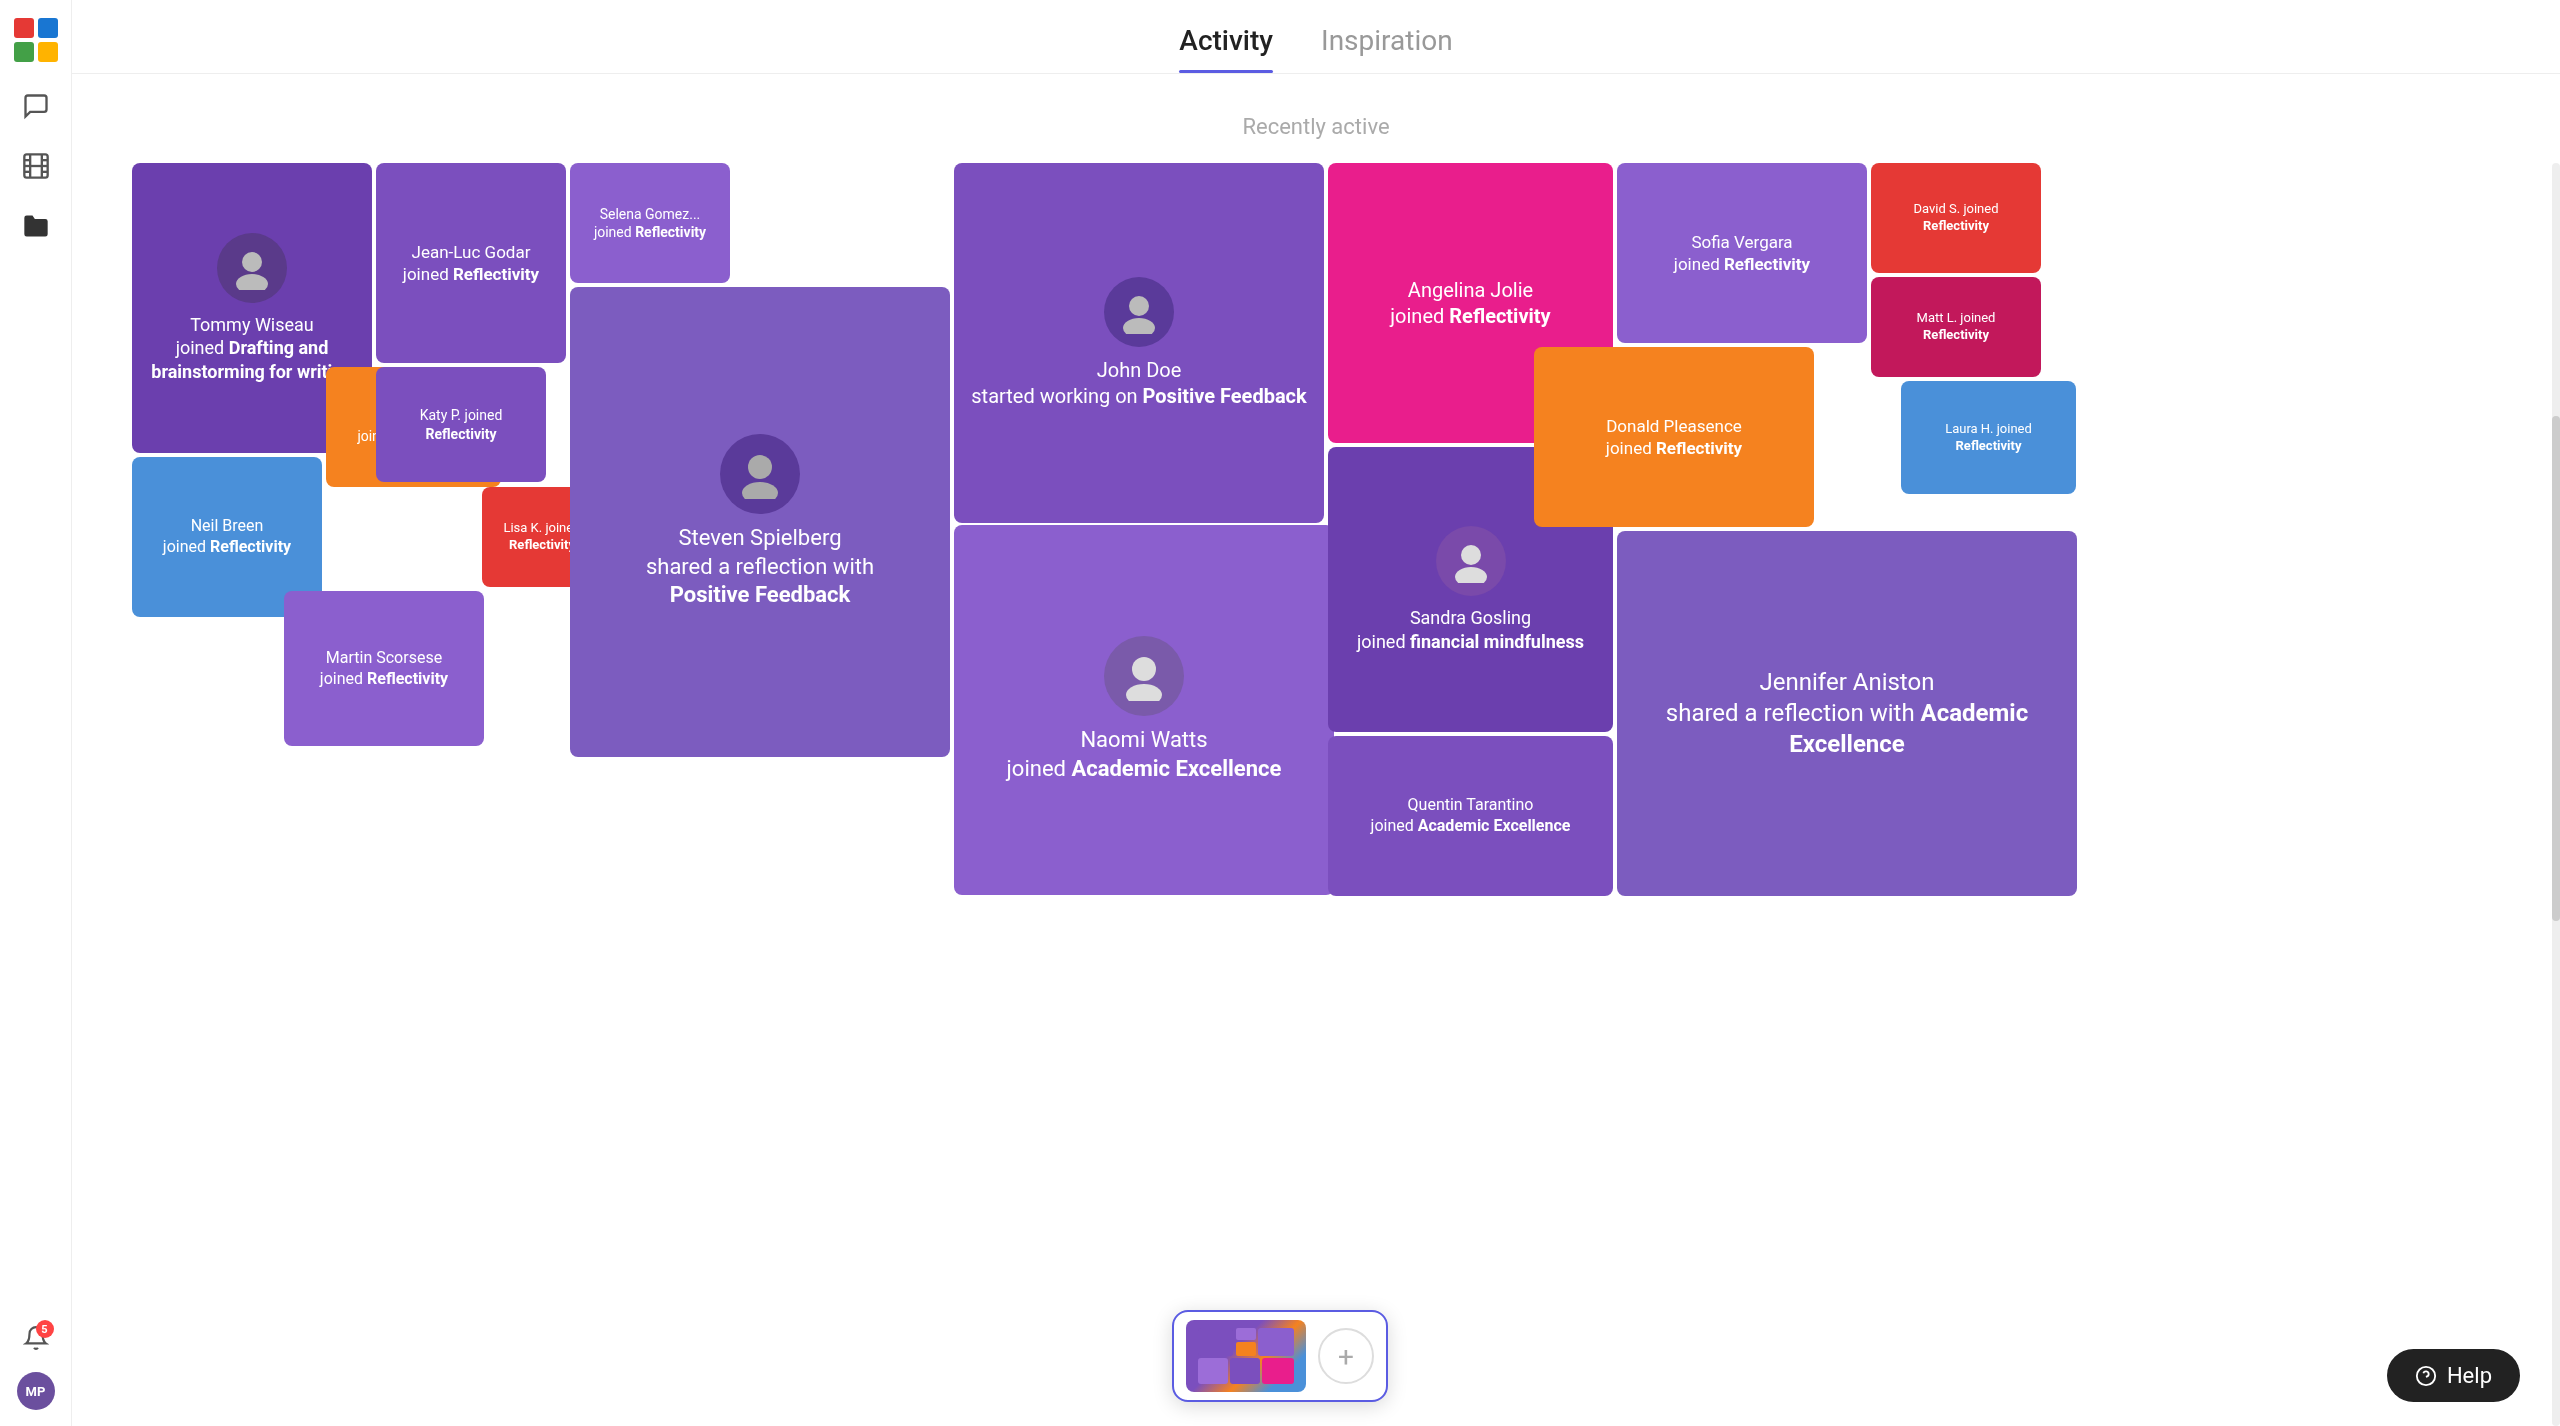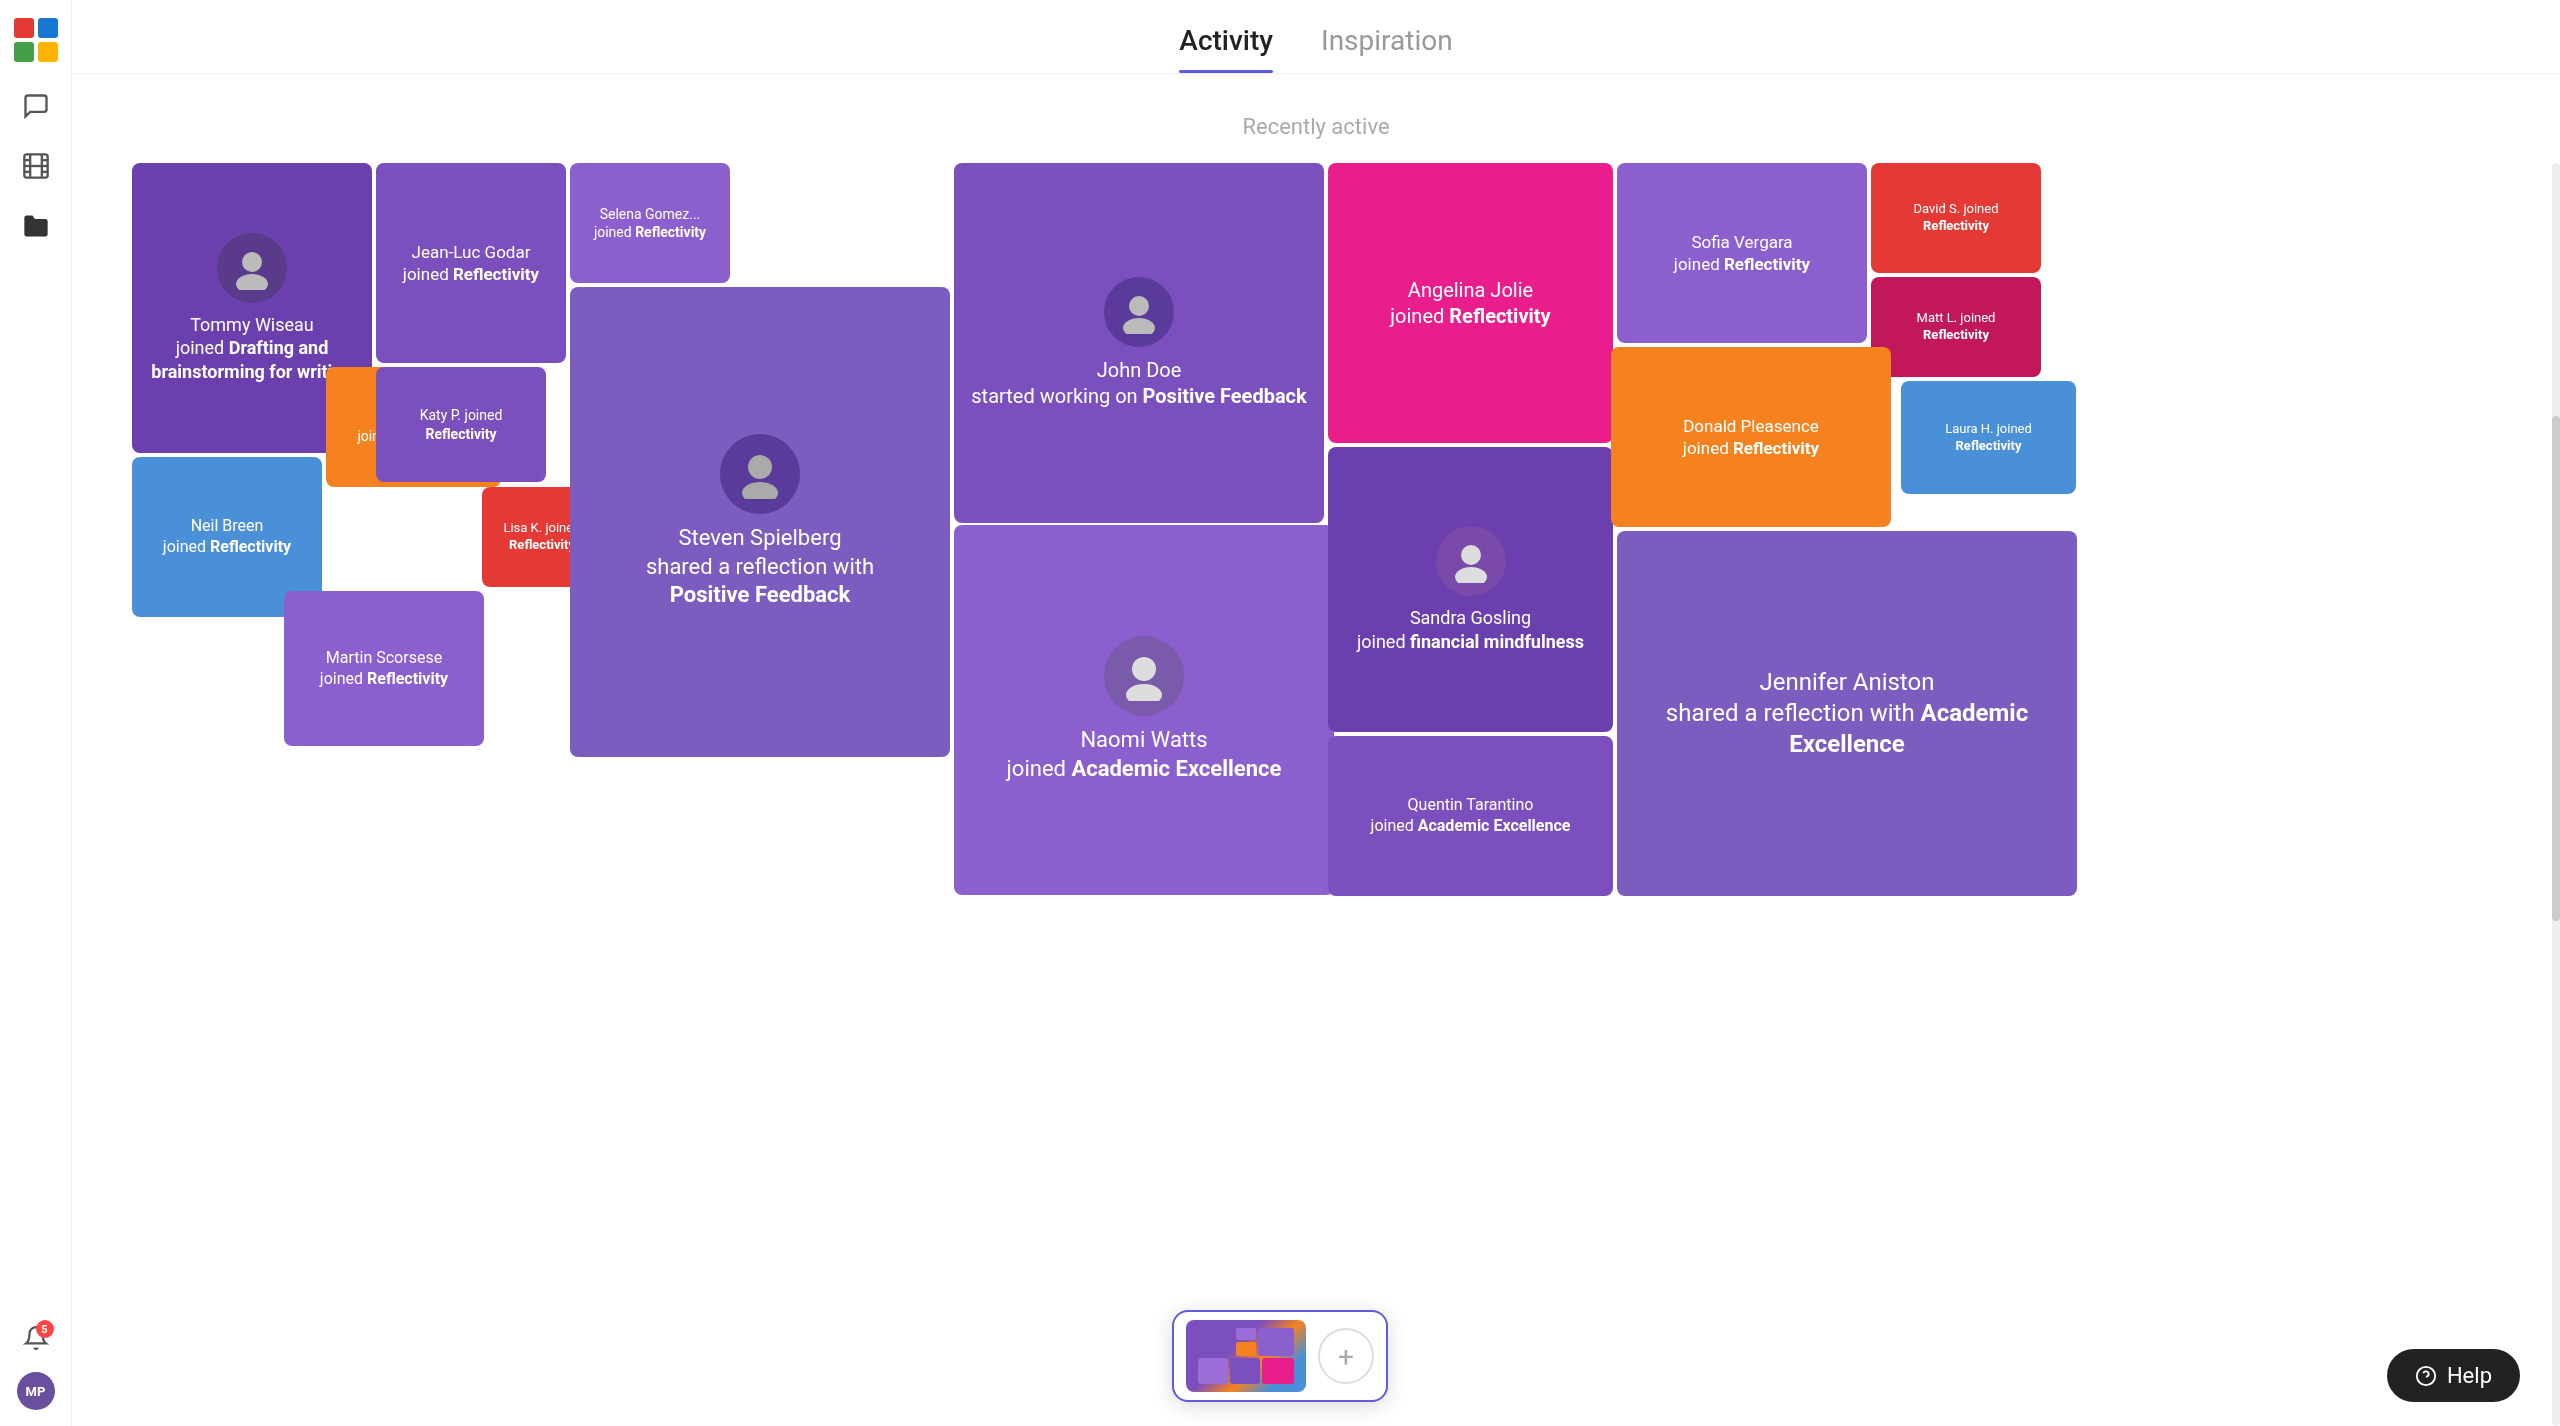--- a/index.html
+++ b/index.html
@@ -474,21 +474,21 @@
           David S. joined <span class="bold">Reflectivity</span>
         </div>
       </div>
 
       <div class="tile magenta" style="left:1739px; top:114px; width:170px; height:100px;">
         <div class="tile-text" style="font-size:13px;">
           Matt L. joined <span class="bold">Reflectivity</span>
         </div>
       </div>
 
-      <div class="tile orange" style="left:1479px; top:184px; width:280px; height:180px;">
+      <div class="tile orange" style="left:1402px; top:184px; width:280px; height:180px;">
         <div class="tile-text" style="font-size:17px;">
           Donald Pleasence<br>joined <span class="bold">Reflectivity</span>
         </div>
       </div>
 
       <div class="tile blue" style="left:1769px; top:218px; width:175px; height:113px;">
         <div class="tile-text" style="font-size:13px;">
           Laura H. joined <span class="bold">Reflectivity</span>
         </div>
       </div>

